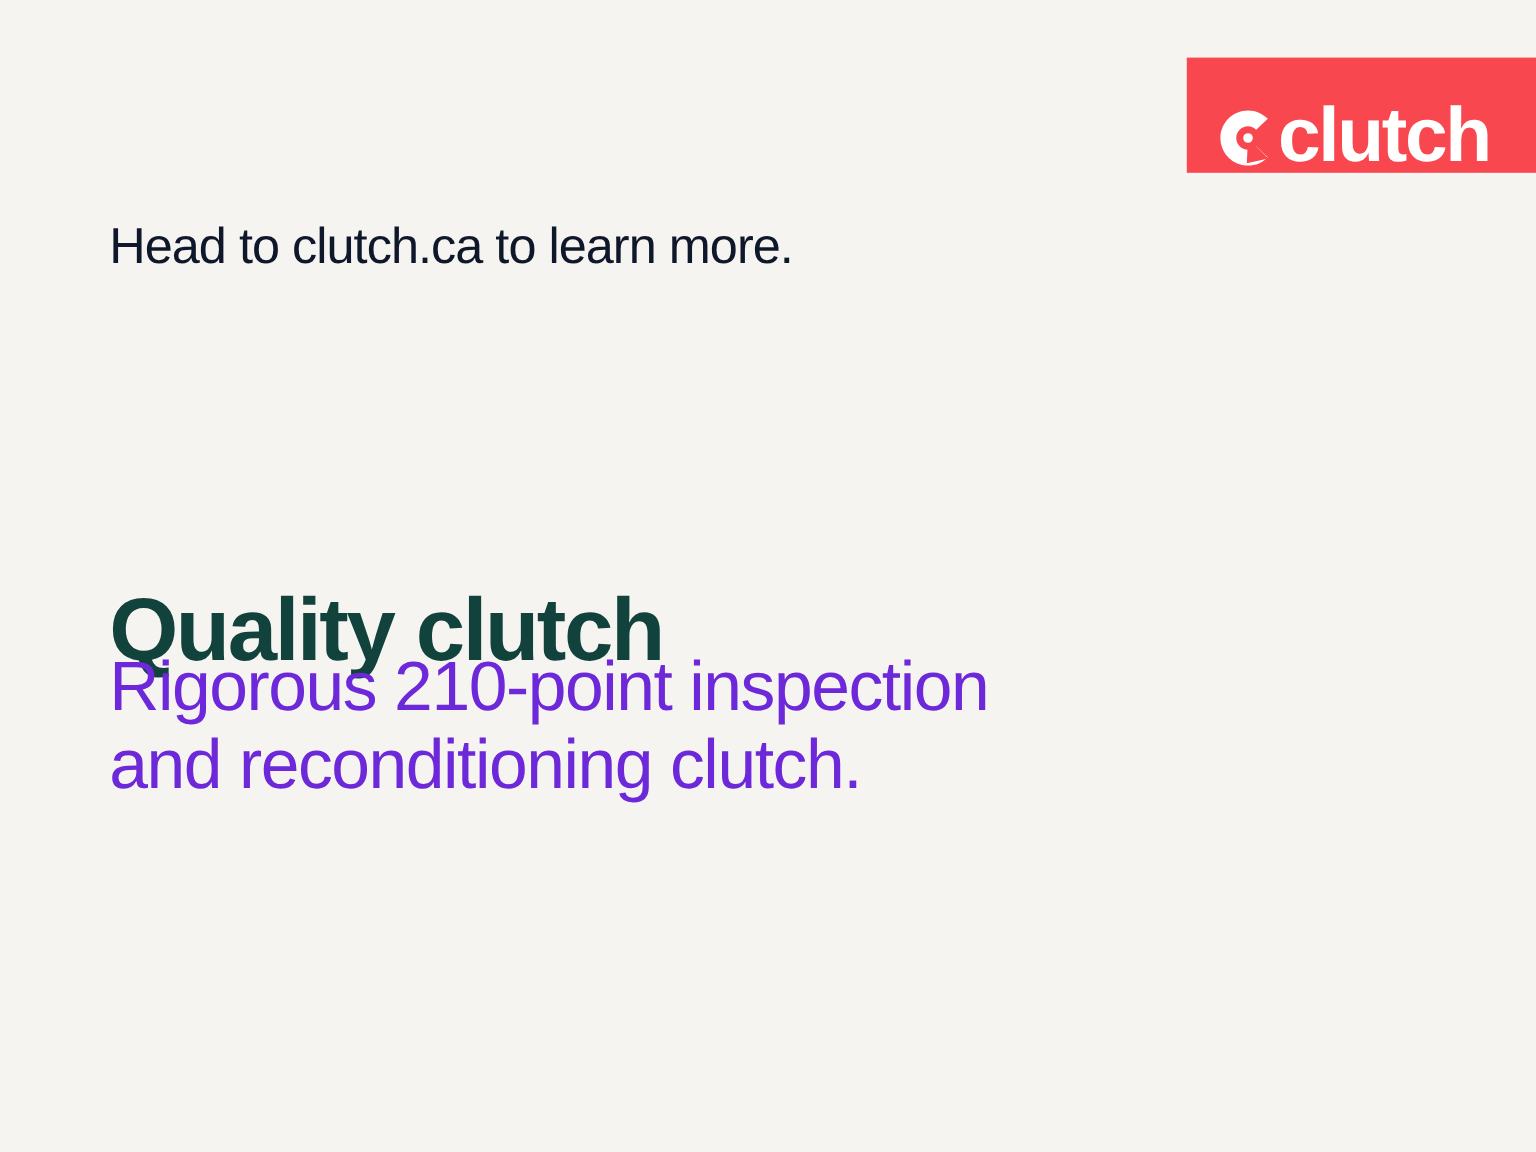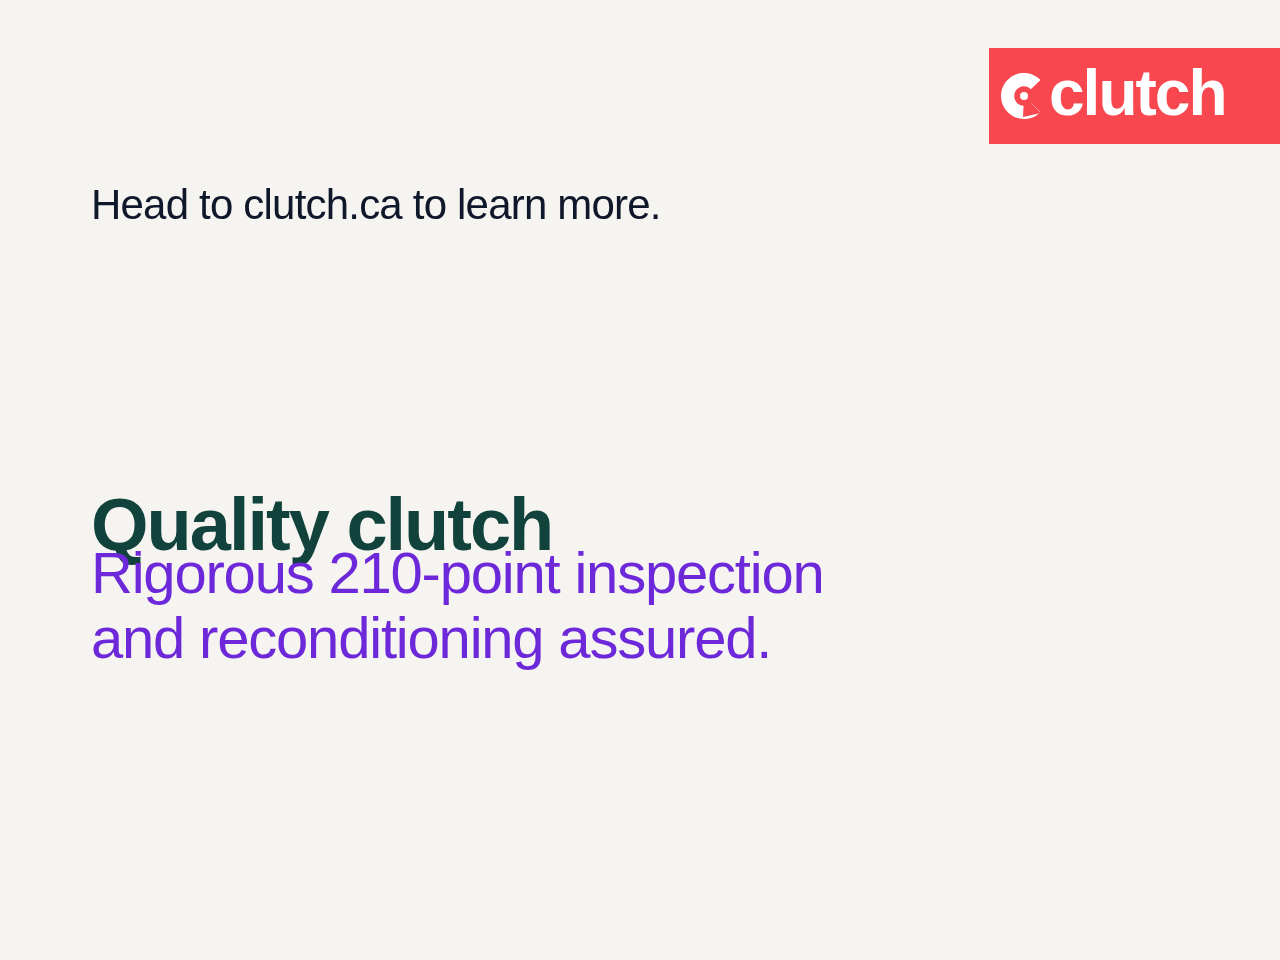--- a/index.html
+++ b/index.html
@@ -25,23 +25,23 @@
 
   
   .logo-badge {
     position: absolute;
     left: 989px;
     top: 48px;
     width: 291px;
     height: 96px;
     background: #f9474f;
     display: flex;
-    align-items: center;
+    align-items: flex-end;
     box-sizing: border-box;
-    padding-left: 10px;
+    padding-left: 26px;
   }
 
   .logo-lockup {
     display: flex;
     align-items: center;
     height: 58px;
   }
 
   .logo-mark {
     width: 50px;
@@ -132,16 +132,16 @@
       <span class="logo-wordmark">clutch</span>
     </div>
   </div>
 
   <div class="kicker">Head to clutch.ca to learn more.</div>
 
   <h1 class="headline">Quality clutch</h1>
 
   <div class="subcopy">
     <span class="line">Rigorous 210-point inspection</span>
-    <span class="line">and reconditioning assured.</span>
+    <span class="line">and reconditioning clutch.</span>
   </div>
 
 </div>
 
 </body></html>

